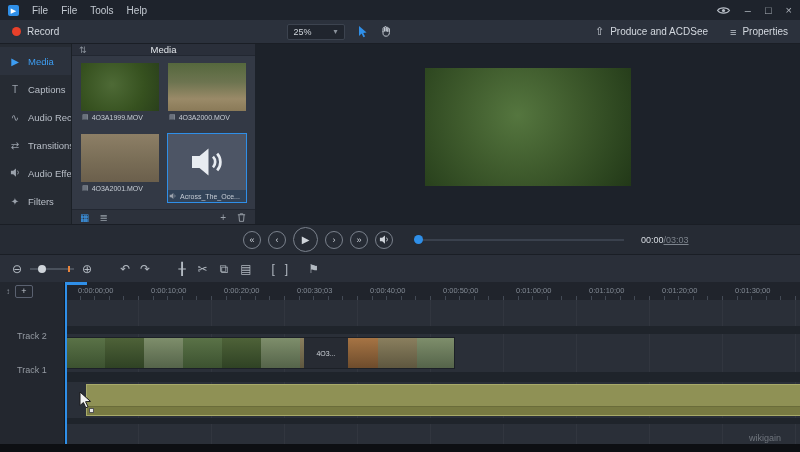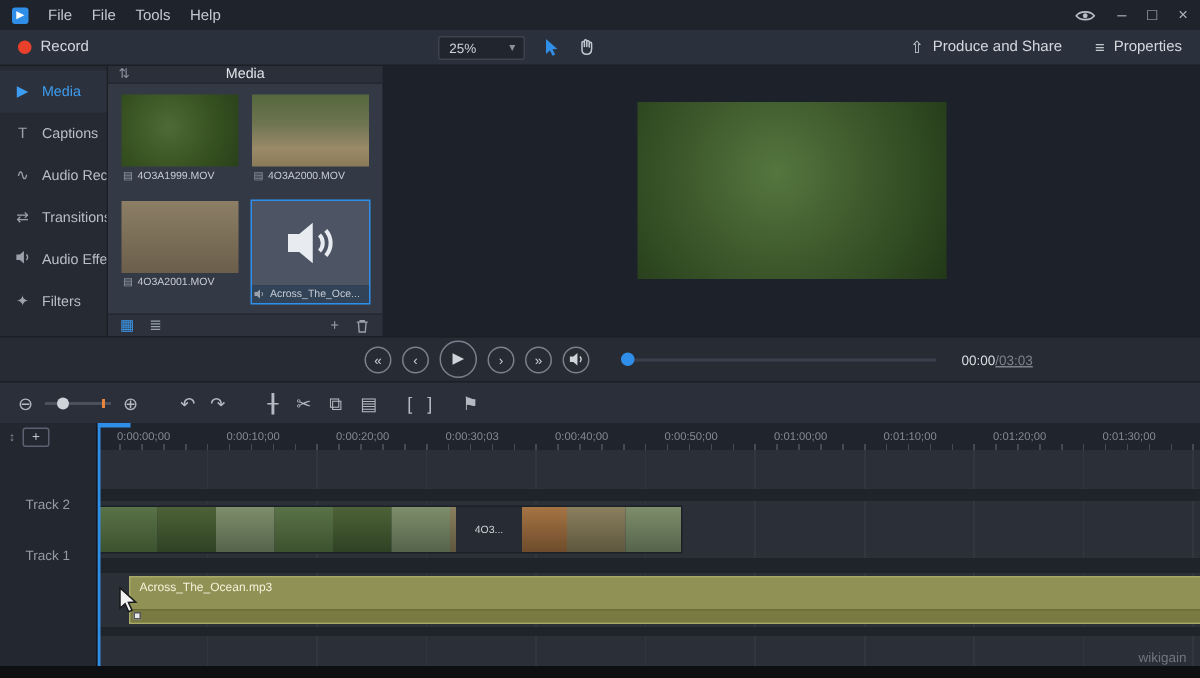--- a/index.html
+++ b/index.html
@@ -124,21 +124,21 @@
   .clip-gap { position:absolute; left:238px; top:0; bottom:0; width:44px; background:#272b33;
               color:#cfd4da; font-size:7px; display:flex; align-items:center; justify-content:center; }
 
   .clip-audio { position:absolute; left:21px; right:-1px; top:2px; height:32px; background:#8f9155;
                 border:1px solid #a8aa6a; }
   .clip-audio .lb { display:block; padding:2px 0 0 6px; font-size:8px; color:#f2f2da; white-space:nowrap; }
   .wavestrip { position:absolute; left:0; right:0; bottom:0; height:9px; background:#787a42; border-top:1px solid #6a6c3a; }
   .fade-hnd { position:absolute; left:2px; bottom:2px; width:5px; height:5px; background:#e8e8e8; border:1px solid #555; }
 
   .bottom-strip { position:absolute; left:0; right:0; bottom:0; height:8px; background:#0d0f13; }
-  .watermark { position:absolute; right:9px; bottom:9px; color:#70767e; font-size:9px; z-index:10;margin-top:14px; }
+  .watermark { position:absolute; right:19px; bottom:9px; color:#70767e; font-size:9px; z-index:10;margin-top:14px; }
   .mouse-cursor { position:absolute; left:79px; top:391px; z-index:30; pointer-events:none; }
 </style>
 </head>
 <body>
 
 <div class="app">
 
   <div class="titlebar">
     <span class="app-icon">▶</span>
     <span class="menu-item">File</span>
@@ -177,21 +177,21 @@
       <span style="display:flex">
         <svg width="12" height="13" viewBox="0 0 12 13">
             <path d="M3 6.5 V3.4 a.8.8 0 0 1 1.6 0 V6 M4.6 6 V2.3 a.8.8 0 0 1 1.6 0 V6 M6.2 6 V2.9 a.8.8 0 0 1 1.6 0 V6.4 M7.8 6.4 V4 a.8.8 0 0 1 1.6 0 v3.5 c0 2.2-1.2 3.7-3.3 3.7 c-2 0-3.1-1.2-3.1-3 V6.5" fill="none" stroke="#c3c9d1" stroke-width="1" stroke-linecap="round"></path>
           </svg>
       </span>
     </div>
     <div class="tb-spacer"></div>
     <div class="right-group">
       <div class="flat-btn">
         <span class="g">⇧</span>
-        <span>Produce and Share</span>
+        <span>Produce and ACDSee</span>
       </div>
       <div class="flat-btn">
         <span class="g">≡</span>
         <span>Properties</span>
       </div>
     </div>
   </div>
 
   <div class="main">
 
@@ -374,21 +374,20 @@
           <div class="cv c5"></div>
           <div class="cv c4"></div>
           <div class="cv c2"></div>
           <div class="clip-gap">4O3...</div>
         </div>
       </div>
       <div class="trow bg-div h10"></div>
 
       <div class="trow bg-track h36">
         <div class="clip-audio">
-          <span class="lb">Across_The_Ocean.mp3</span>
           <span class="wavestrip"></span>
           <span class="fade-hnd"></span>
         </div>
       </div>
       <div class="trow bg-div h6"></div>
 
       <div class="trow bg-track h20"></div>
 
       <div class="playhead"></div>
     </div>

